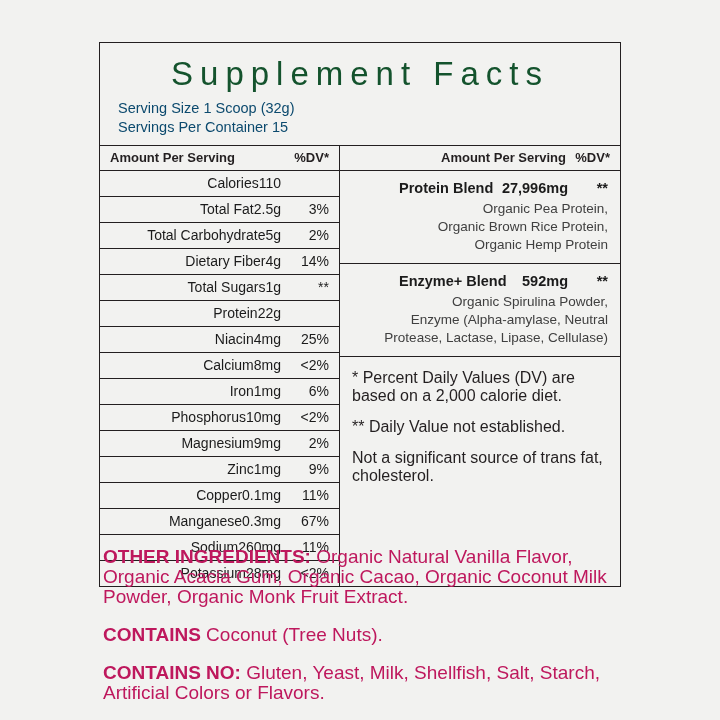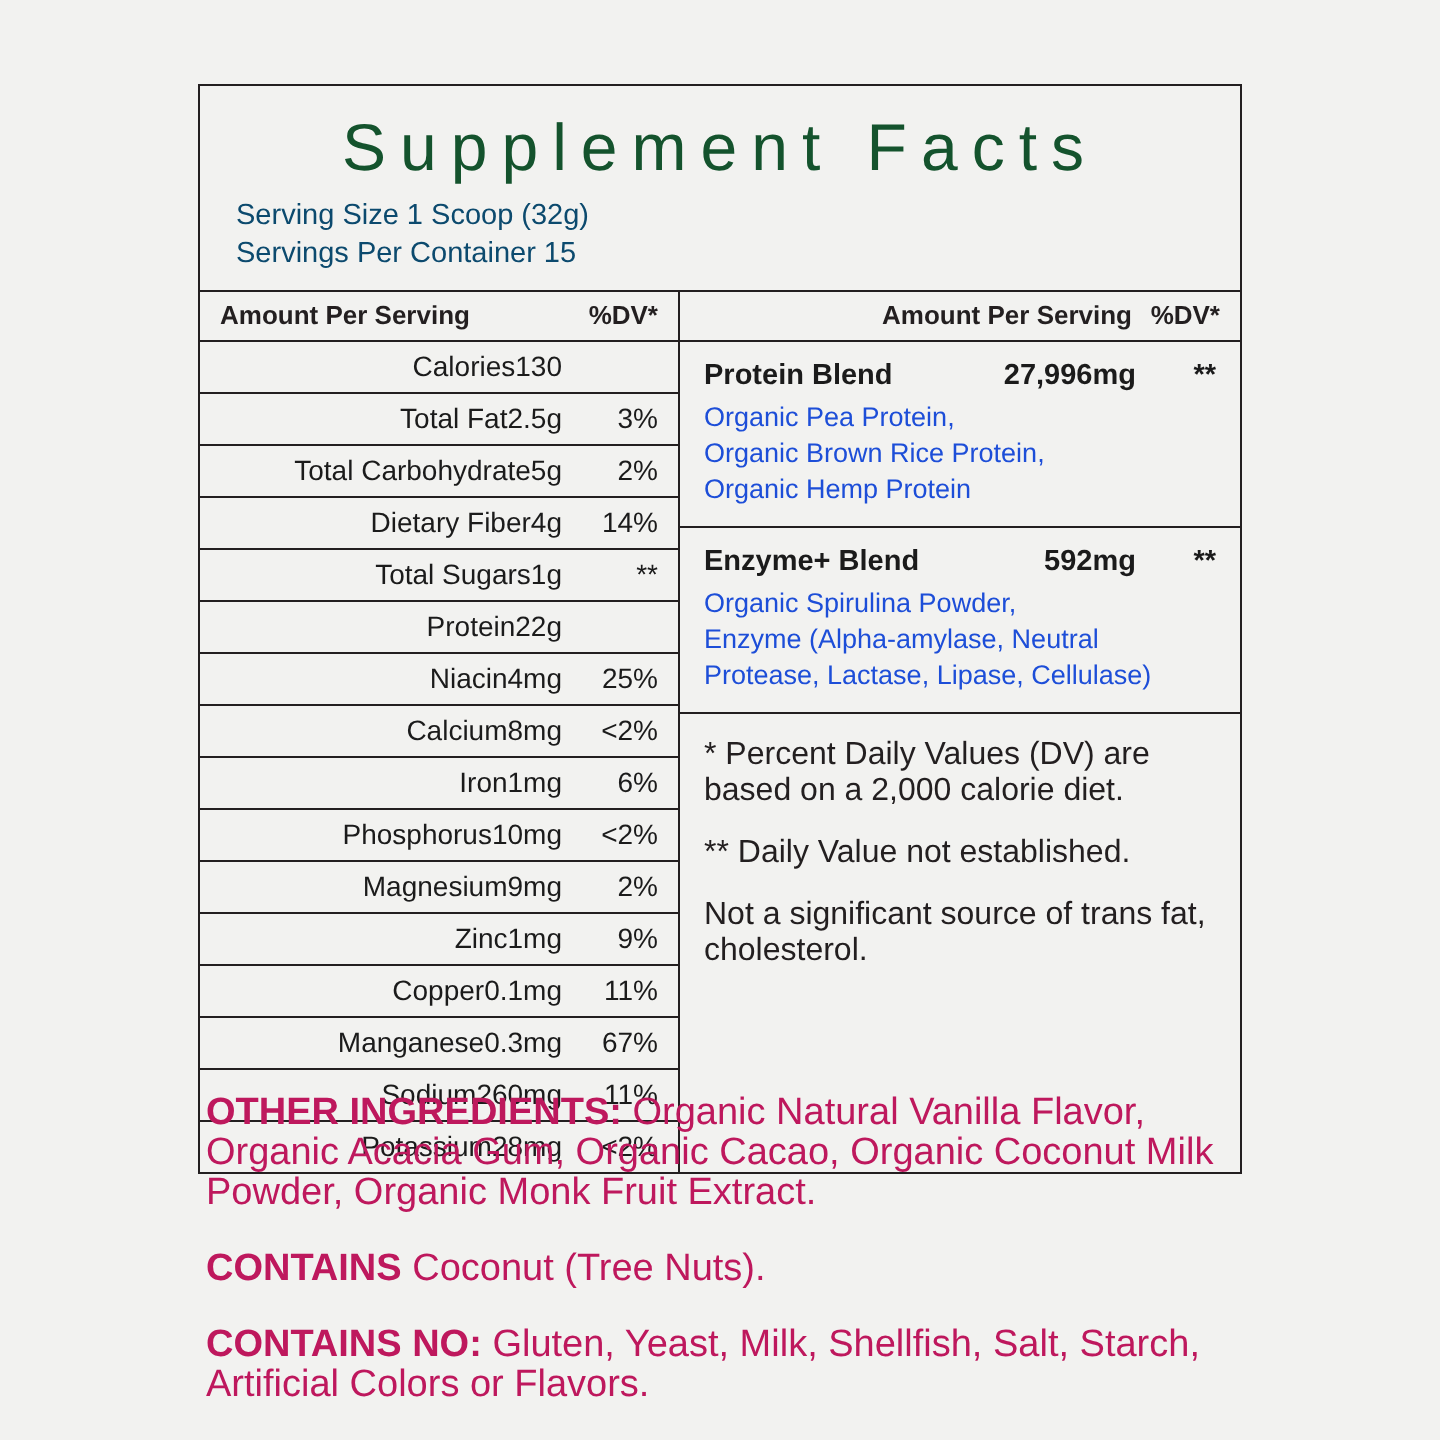--- a/index.html
+++ b/index.html
@@ -106,29 +106,31 @@
   .blend {
     padding: 8px 12px 9px 12px;
     box-sizing: border-box;
   }
   .blend-head {
     display: flex;
     align-items: center;
     font-size: 14.5px;
     font-weight: bold;
     line-height: 19px;
+    margin-left: 47px;
   }
   .blend-head .b-name { flex: 1; }
   .blend-head .b-amt  { padding-right: 14px; font-weight: bold; }
   .blend-head .b-dv   { width: 26px; text-align: right; font-weight: bold; }
   .blend-body {
     font-size: 13.5px;
     line-height: 18px;
     padding-top: 2px;
-    color: #1d4ed8;
+    color: #404040;
+    text-align: right;
   }
 
   .footnotes {
     padding: 12px 16px 14px 12px;
     font-size: 16px;
     line-height: 18px;
     color: #231f20;
   }
   .footnotes p { margin: 0 0 13px 0; }
   .footnotes p:last-child { margin-bottom: 0; }
@@ -168,21 +170,21 @@
       <div class="col-left">
         <div class="hdr">
           <span class="h-name">Amount Per Serving</span>
           <span class="h-dv">%DV*</span>
         </div>
 
         <div id="nutrient-rows">
             <div class="rowline"></div>
             <div class="nut-row">
               <span class="n-name">Calories</span>
-              <span class="n-amt">130</span>
+              <span class="n-amt">110</span>
               <span class="n-dv"></span>
             </div>
             <div class="rowline"></div>
             <div class="nut-row">
               <span class="n-name">Total Fat</span>
               <span class="n-amt">2.5g</span>
               <span class="n-dv">3%</span>
             </div>
             <div class="rowline"></div>
             <div class="nut-row">

